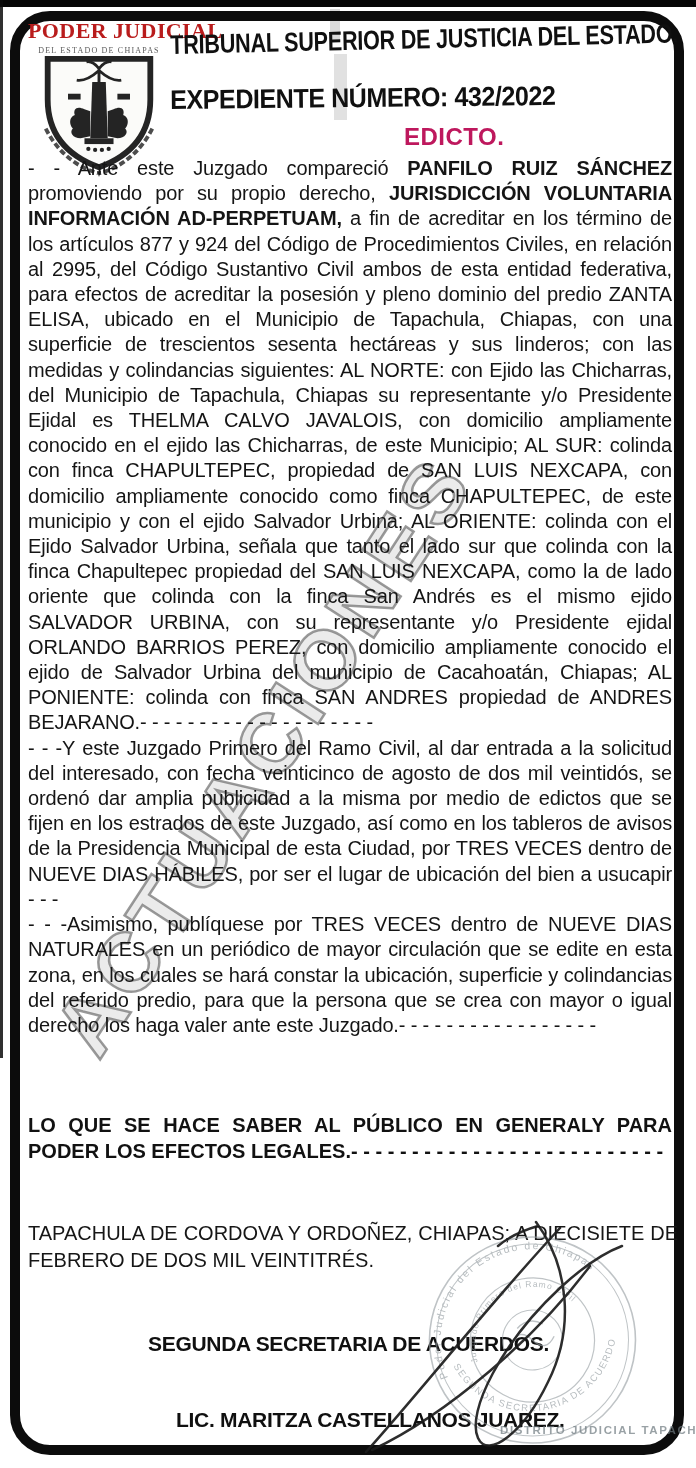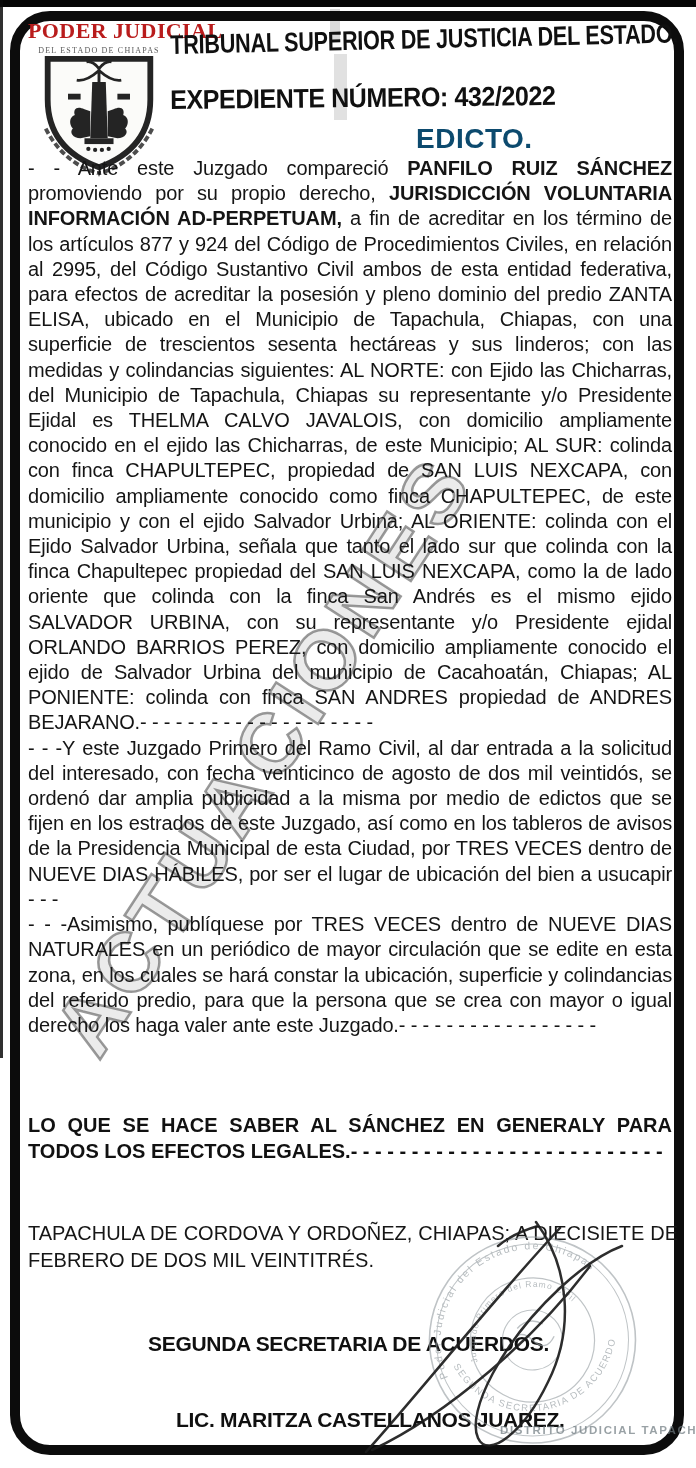--- a/index.html
+++ b/index.html
@@ -12,21 +12,21 @@
   .frame{position:absolute;left:10px;top:11px;width:674px;height:1444px;border:10px solid #0c0c0c;
          border-radius:40px;box-sizing:border-box;}
   .logo{position:absolute;left:28px;top:18px;width:142px;text-align:center;}
   .logo-title{font-family:"Liberation Serif",serif;font-weight:bold;font-size:22px;letter-spacing:.4px;color:#b91c1c;white-space:nowrap;}
   .logo-sub{font-family:"Liberation Serif",serif;font-size:8px;letter-spacing:1.2px;color:#5a5a5a;margin-top:2px;white-space:nowrap;}
   .logo-svg{margin-top:0px;}
   .court-title{position:absolute;left:170px;top:30px;font-weight:bold;font-size:27px;letter-spacing:-.3px;
                white-space:nowrap;transform:rotate(-1.3deg) scaleX(.80);transform-origin:left top;color:#101010;}
   .expediente{position:absolute;left:170px;top:85px;font-weight:bold;font-size:27px;letter-spacing:-.5px;
               white-space:nowrap;transform:rotate(-.6deg) scaleX(.93);transform-origin:left top;color:#101010;}
-  .edicto{position:absolute;left:416px;top:123px;font-weight:bold;font-size:28px;letter-spacing:.5px;color:#0c4a6e;}
+  .edicto{position:absolute;left:404px;top:123px;font-weight:bold;font-size:24px;letter-spacing:.5px;color:#be185d;}
   .body-text{position:absolute;left:28px;top:156px;width:644px;font-size:20px;line-height:25.2px;
              text-align:justify;letter-spacing:-.15px;color:#151515;}
   .body-text p{margin:0;}
   .b{font-weight:bold;margin-top:28px;}
   .notice{position:absolute;left:28px;top:1112px;width:644px;font-size:20px;line-height:26px;
           font-weight:bold;text-align:justify;color:#111;}
   .dateline{position:absolute;left:28px;top:1220px;width:650px;font-size:20px;line-height:27px;
             text-align:justify;color:#161616;}
   .role{position:absolute;left:148px;top:1332px;font-size:21px;font-weight:bold;letter-spacing:-.3px;color:#101010;}
   .signer{position:absolute;left:176px;top:1408px;font-size:21px;font-weight:bold;letter-spacing:-.3px;color:#101010;}
@@ -77,21 +77,21 @@
   <div class="court-title">TRIBUNAL SUPERIOR DE JUSTICIA DEL ESTADO.</div>
   <div class="expediente">EXPEDIENTE NÚMERO: 432/2022</div>
   <div class="edicto">EDICTO.</div>
 
   <div class="body-text">
     <p><span>- - Ante este Juzgado compareció </span><span class="b">PANFILO RUIZ SÁNCHEZ</span><span> promoviendo por su propio derecho, </span><span class="b">JURISDICCIÓN VOLUNTARIA INFORMACIÓN AD-PERPETUAM,</span><span> a fin de acreditar en los término de los artículos 877 y 924 del Código de Procedimientos Civiles, en relación al 2995, del Código Sustantivo Civil ambos de esta entidad federativa, para efectos de acreditar la posesión y pleno dominio del predio ZANTA ELISA, ubicado en el Municipio de Tapachula, Chiapas, con una superficie de trescientos sesenta hectáreas y sus linderos; con las medidas y colindancias siguientes: AL NORTE: con Ejido las Chicharras, del Municipio de Tapachula, Chiapas su representante y/o Presidente Ejidal es THELMA CALVO JAVALOIS, con domicilio ampliamente conocido en el ejido las Chicharras, de este Municipio; AL SUR: colinda con finca CHAPULTEPEC, propiedad de SAN LUIS NEXCAPA, con domicilio ampliamente conocido como finca CHAPULTEPEC, de este municipio y con el ejido Salvador Urbina; AL ORIENTE: colinda con el Ejido Salvador Urbina, señala que tanto el lado sur que colinda con la finca Chapultepec propiedad del SAN LUIS NEXCAPA, como la de lado oriente que colinda con la finca San Andrés es el mismo ejido SALVADOR URBINA, con su representante y/o Presidente ejidal ORLANDO BARRIOS PEREZ, con domicilio ampliamente conocido el ejido de Salvador Urbina del municipio de Cacahoatán, Chiapas; AL PONIENTE: colinda con finca SAN ANDRES propiedad de ANDRES BEJARANO.- - - - - - - - - - - - - - - - - - - -</span></p>
     <p>- - -Y este Juzgado Primero del Ramo Civil, al dar entrada a la solicitud del interesado, con fecha veinticinco de agosto de dos mil veintidós, se ordenó dar amplia publicidad a la misma por medio de edictos que se fijen en los estrados de este Juzgado, así como en los tableros de avisos de la Presidencia Municipal de esta Ciudad, por TRES VECES dentro de NUEVE DIAS HÁBILES, por ser el lugar de ubicación del bien a usucapir - - -</p>
     <p>- - -Asimismo, publíquese por TRES VECES dentro de NUEVE DIAS NATURALES en un periódico de mayor circulación que se edite en esta zona, en los cuales se hará constar la ubicación, superficie y colindancias del referido predio, para que la persona que se crea con mayor o igual derecho los haga valer ante este Juzgado.- - - - - - - - - - - - - - - - -</p>
   </div>
 
-  <div class="notice">LO QUE SE HACE SABER AL SÁNCHEZ EN GENERALY PARA TODOS LOS EFECTOS LEGALES.- - - - - - - - - - - - - - - - - - - - - - - - - -</div>
+  <div class="notice">LO QUE SE HACE SABER AL PÚBLICO EN GENERALY PARA PODER LOS EFECTOS LEGALES.- - - - - - - - - - - - - - - - - - - - - - - - - -</div>
   <div class="dateline">TAPACHULA DE CORDOVA Y ORDOÑEZ, CHIAPAS; A DIECISIETE DE FEBRERO DE DOS MIL VEINTITRÉS.</div>
 
   <div class="role">SEGUNDA SECRETARIA DE ACUERDOS.</div>
   <div class="signer">LIC. MARITZA CASTELLANOS JUAREZ.</div>
 
   <svg class="stamp-svg" viewBox="0 0 250 230" width="250" height="230" opacity="0.62">
     <g stroke="#98a0a4" fill="none" stroke-width="1.6">
       <circle cx="125" cy="112" r="103"></circle>
       <circle cx="125" cy="112" r="96" stroke-width="1"></circle>
       <circle cx="125" cy="112" r="62" stroke-width="1.2"></circle>

